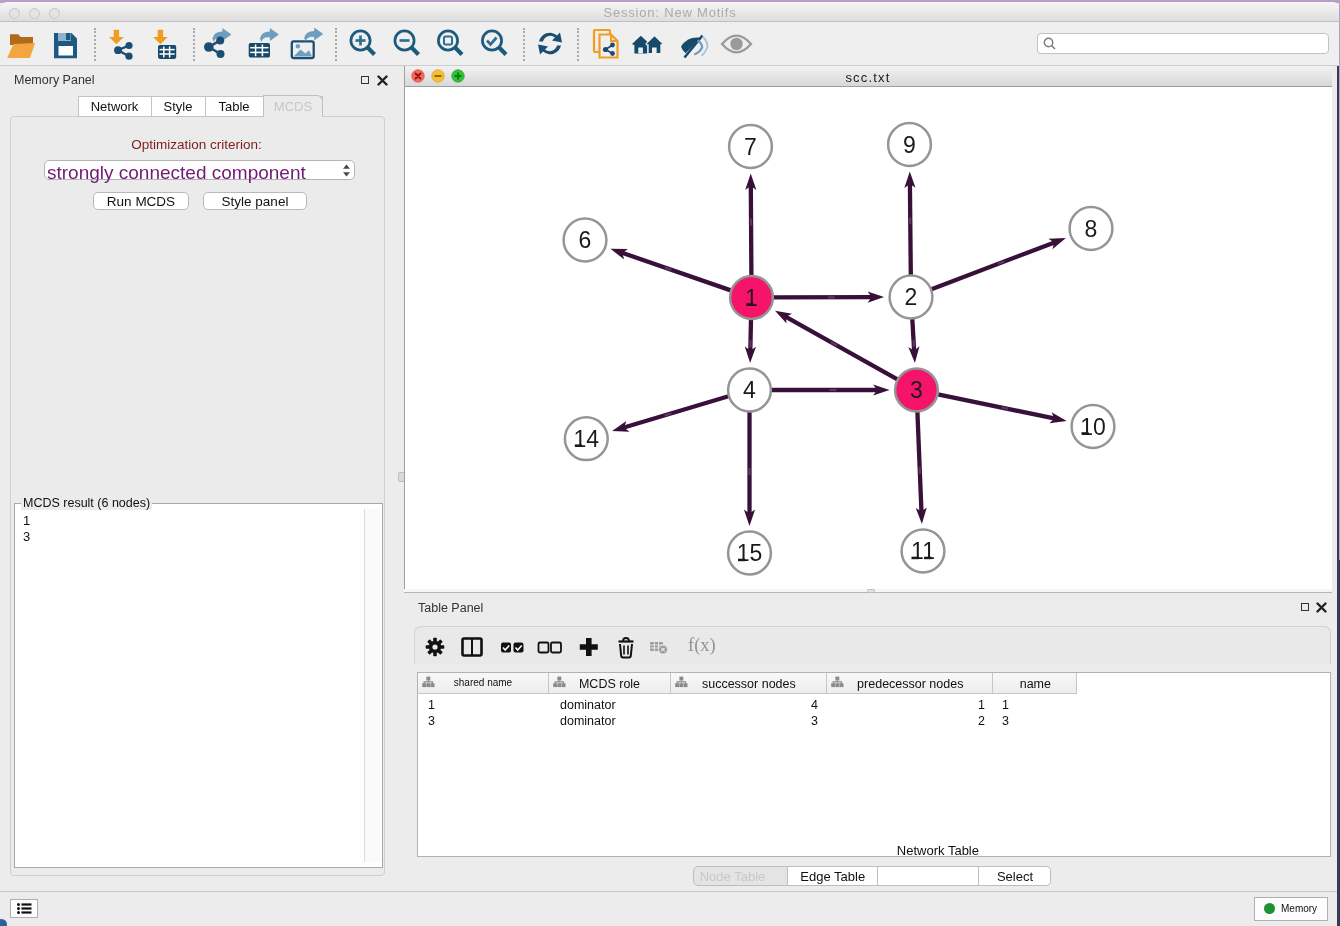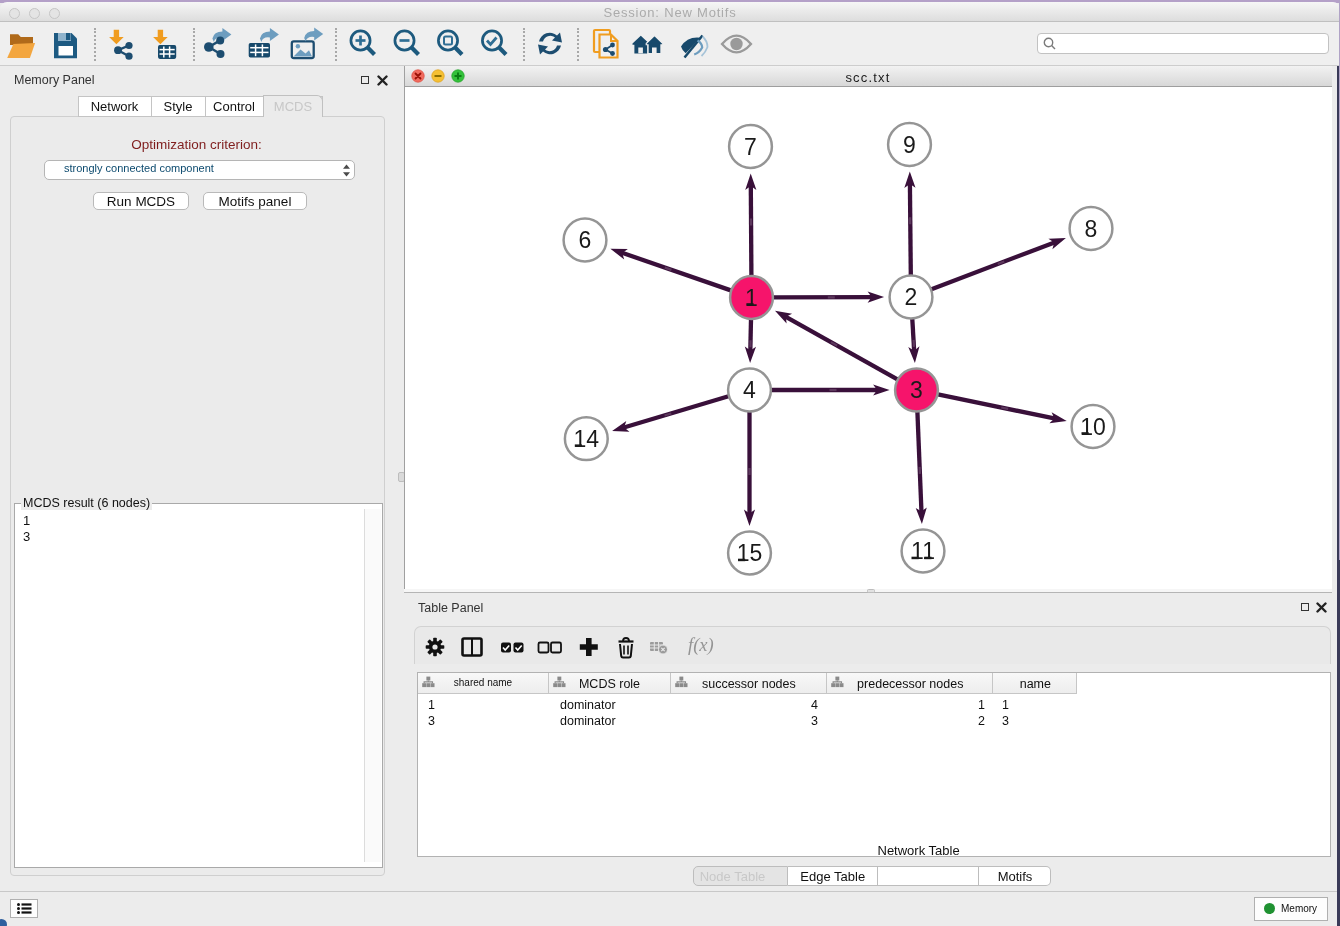--- a/index.html
+++ b/index.html
@@ -130,35 +130,35 @@
     <path d="M1.5 1.5 L9.5 9.5 M9.5 1.5 L1.5 9.5" stroke="#222" stroke-width="2.4" stroke-linecap="round"></path>
   </svg>
 
 <div class="abs" style="left:10px;top:116px;width:375px;height:760px;border:1px solid #cfcfcf;border-radius:4px;background:#ebebeb"></div>
 
 <div class="abs" style="left:78px;top:96px;width:245px;height:21px;background:#ffffff;border:1px solid #c4c4c4"></div>
 <div class="abs txt" style="left:78px;top:99px;width:73px;text-align:center;font-size:13px;color:#111">Network</div>
 <div class="abs" style="left:151px;top:96px;width:0;height:21px;border-left:1px solid #c4c4c4"></div>
 <div class="abs txt" style="left:151px;top:99px;width:54px;text-align:center;font-size:13px;color:#111">Style</div>
 <div class="abs" style="left:205px;top:96px;width:0;height:21px;border-left:1px solid #c4c4c4"></div>
-<div class="abs txt" style="left:205px;top:99px;width:58px;text-align:center;font-size:13px;color:#111">Control</div>
+<div class="abs txt" style="left:205px;top:99px;width:58px;text-align:center;font-size:13px;color:#111">Table</div>
 <div class="abs" style="left:263px;top:95px;width:60px;height:22px;background:#ebebeb;border:1px solid #c0c0c0;border-bottom:none;border-radius:0 6px 0 0"></div>
 <div class="abs txt" style="left:263px;top:99px;width:60px;text-align:center;font-size:13px;color:#c7c7c7">MCDS</div>
 
 <div class="abs txt" style="left:8px;top:137px;width:377px;text-align:center;font-size:13.5px;color:#7f1d1d">Optimization criterion:</div>
 <div class="abs" style="left:44px;top:160px;width:311px;height:20px;background:#ffffff;border:1px solid #b5b5b5;border-radius:5px"></div>
-<div class="abs txt" style="left:64px;top:162px;font-size:11px;color:#0c4a6e">strongly connected component</div>
+<div class="abs txt" style="left:47px;top:162px;font-size:19px;color:#701a75">strongly connected component</div>
 <svg class="abs" style="left:341px;top:164px" width="11" height="13">
     <path d="M5.5 0.5 L9 4.8 L2 4.8 Z" fill="#4a4a4a"></path>
     <path d="M5.5 12.5 L9 8.2 L2 8.2 Z" fill="#4a4a4a"></path>
   </svg>
 <div class="abs" style="left:93px;top:192px;width:96px;height:18px;background:#ffffff;border:1px solid #b9b9b9;border-radius:5px"></div>
 <div class="abs txt" style="left:93px;top:194px;width:96px;text-align:center;font-size:13.5px;color:#111">Run MCDS</div>
 <div class="abs" style="left:203px;top:192px;width:104px;height:18px;background:#ffffff;border:1px solid #b9b9b9;border-radius:5px"></div>
-<div class="abs txt" style="left:203px;top:194px;width:104px;text-align:center;font-size:13.5px;color:#111">Motifs panel</div>
+<div class="abs txt" style="left:203px;top:194px;width:104px;text-align:center;font-size:13.5px;color:#111">Style panel</div>
 
 <div class="abs" style="left:14px;top:503px;width:369px;height:365px;background:#ffffff;border:1px solid #a9a9a9"></div>
 <div class="abs txt" style="left:21px;top:496px;background:#ebebeb;padding:0 2px;font-size:12.5px;color:#111">MCDS result (6 nodes)</div>
 <div class="abs txt" style="left:23px;top:513px;font-size:13px;color:#111">1</div>
 <div class="abs txt" style="left:23px;top:529px;font-size:13px;color:#111">3</div>
 <div class="abs" style="left:364px;top:509px;width:17px;height:353px;background:#fafafa;border-left:1px solid #dcdcdc"></div>
 
 <div class="abs" style="left:398px;top:472px;width:7px;height:10px;background:#dadada;border:1px solid #bdbdbd;border-radius:2px"></div>
 
 <div class="abs" style="left:404px;top:66px;width:928px;height:21px;background:linear-gradient(#f2f2f2,#d8d8d8);border-bottom:1px solid #9e9e9e;border-left:1px solid #a0a0a0"></div>
@@ -303,21 +303,21 @@
 </g>
 <g stroke="#e9e9e9" stroke-width="1">
       <line x1="236" y1="19" x2="249" y2="19"></line>
       <line x1="236" y1="22" x2="249" y2="22"></line>
       <line x1="240.3" y1="16" x2="240.3" y2="25"></line>
       <line x1="244.6" y1="16" x2="244.6" y2="25"></line>
     </g>
 <circle cx="249" cy="23.5" r="4.5" fill="#9b9b9b" stroke="#e9e9e9" stroke-width="1"></circle>
 <path d="M247.3 21.8 l3.4 3.4 M250.7 21.8 l-3.4 3.4" stroke="#e9e9e9" stroke-width="1.2"></path>
 </svg>
-<div class="abs txt" style="left:688px;top:635px;font-family:'Liberation Serif',serif;font-style:italic;font-size:18.5px;color:#949494">f(x)</div>
+<div class="abs txt" style="left:688px;top:635px;font-family:'Liberation Serif',serif;font-size:18.5px;color:#949494">f(x)</div>
 
 <div class="abs" style="left:417px;top:672px;width:914px;height:185px;background:#ffffff;border:1px solid #b2b2b2"></div>
 <div class="abs" style="left:417.5px;top:673px;width:659.8px;height:21px;background:linear-gradient(#f8f8f8,#ededed);border-bottom:1px solid #c6c6c6"></div>
 <div class="abs" style="left:417.5px;top:673px;width:131.0px;height:21px;border-right:1px solid #c6c6c6"></div>
 <div class="abs txt" style="left:417.5px;top:677px;width:131.0px;text-align:center;font-size:10px;color:#111">shared name</div>
 <svg class="abs" style="left:421.5px;top:676px" width="13" height="12">
     <g fill="#8a8a8a">
       <rect x="4.4" y="0.6" width="3.9" height="3.9"></rect>
       <rect x="0.2" y="7.2" width="3.9" height="3.9"></rect>
       <rect x="4.4" y="7.2" width="3.9" height="3.9"></rect>
@@ -370,23 +370,23 @@
 <div class="abs txt" style="left:560px;top:714px;font-size:12.5px;color:#111">dominator</div>
 <div class="abs txt" style="left:670px;top:714px;width:148px;text-align:right;font-size:12.5px;color:#111">3</div>
 <div class="abs txt" style="left:827px;top:714px;width:158px;text-align:right;font-size:12.5px;color:#111">2</div>
 <div class="abs txt" style="left:1002px;top:714px;font-size:12.5px;color:#111">3</div>
 
 <div class="abs" style="left:693px;top:866px;width:95px;height:20px;background:#e4e4e4;border:1px solid #bdbdbd;border-radius:5px 0 0 5px"></div>
 <div class="abs txt" style="left:693px;top:869px;width:79px;text-align:center;font-size:13px;color:#c8c8c8">Node Table</div>
 <div class="abs" style="left:788px;top:866px;width:89.5px;height:20px;background:#ffffff;border:1px solid #bdbdbd;border-left:none"></div>
 <div class="abs txt" style="left:788px;top:869px;width:89.5px;text-align:center;font-size:13px;color:#111">Edge Table</div>
 <div class="abs" style="left:877.5px;top:866px;width:101.5px;height:20px;background:#ffffff;border:1px solid #bdbdbd;border-left:none"></div>
-<div class="abs txt" style="left:877.5px;top:843px;width:101.5px;text-align:left;font-size:13px;color:#111">Network Table</div>
+<div class="abs txt" style="left:877.5px;top:843px;width:101.5px;text-align:right;font-size:13px;color:#111">Network Table</div>
 <div class="abs" style="left:979px;top:866px;width:72px;height:20px;background:#ffffff;border:1px solid #bdbdbd;border-left:none;border-radius:0 5px 5px 0"></div>
-<div class="abs txt" style="left:979px;top:869px;width:72px;text-align:center;font-size:13px;color:#111">Motifs</div>
+<div class="abs txt" style="left:979px;top:869px;width:72px;text-align:center;font-size:13px;color:#111">Select</div>
 
 <div class="abs" style="left:0;top:891px;width:1340px;height:35px;background:#ececec;border-top:1px solid #c8c8c8"></div>
 <div class="abs" style="left:10px;top:899px;width:28px;height:19px;background:#fdfdfd;border:1px solid #b0b0b0"></div>
 <svg class="abs" style="left:17px;top:903px" width="15" height="11">
     <g fill="#111">
       <circle cx="1.5" cy="1.5" r="1.5"></circle>
       <circle cx="1.5" cy="5.5" r="1.5"></circle>
       <circle cx="1.5" cy="9.5" r="1.5"></circle>
       <rect x="4.5" y="0.4" width="10" height="2.2"></rect>
       <rect x="4.5" y="4.4" width="10" height="2.2"></rect>

